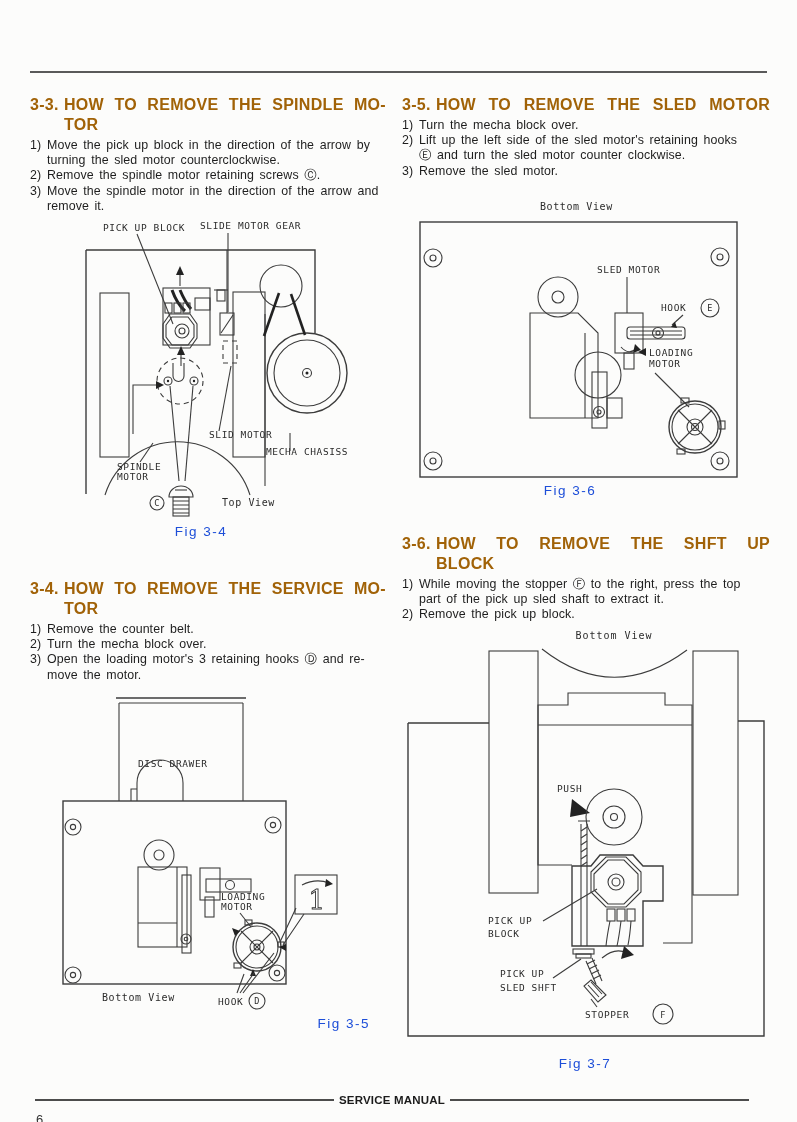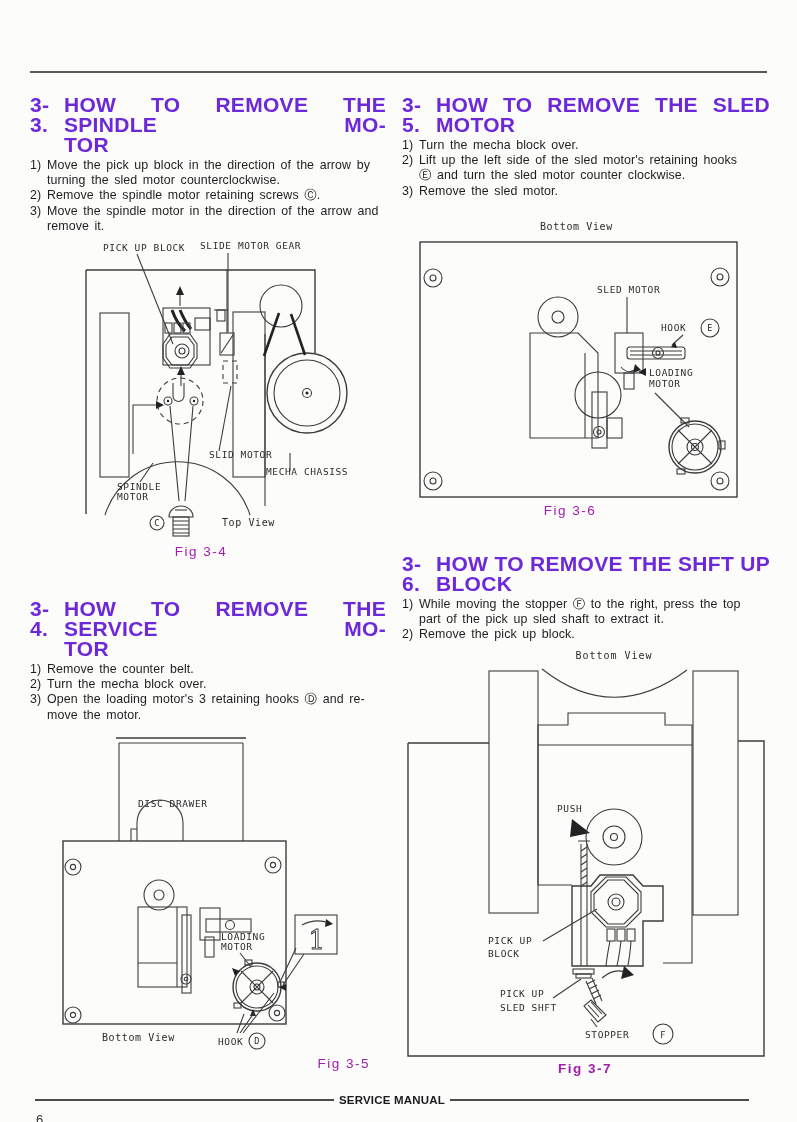--- a/index.html
+++ b/index.html
@@ -7,40 +7,40 @@
   body {
     position:relative; overflow:hidden;
     background:#fcfcfb; color:#222;
     font-family:"Liberation Sans", sans-serif;
   }
   .top-rule { position:absolute; top:71px; left:30px; right:30px; height:2px; background:#5a5a5a; }
   .col { position:absolute; top:92px; }
   .col-left  { left:30px;  width:356px; }
   .col-right { left:402px; width:368px; }
 
-  .heading { display:flex; font-weight:bold; font-size:21px; line-height:20px; color:#6d28d9; letter-spacing:0.3px; margin-top:3px; }
+  .heading { display:flex; font-weight:bold; font-size:16px; line-height:20px; color:#a16207; letter-spacing:0.3px; margin-top:3px; }
   .h-num { width:34px; flex:none; }
   .h-lines { flex:1; }
   .h-line.spread { text-align:justify; text-align-last:justify; }
 
   .steps { margin-top:3px; font-size:12.4px; line-height:15.2px; color:#1e1e1e; }
   .step { display:flex; }
   .step-num { width:17px; flex:none; }
   .step-text { flex:1; white-space:pre; word-spacing:2px; letter-spacing:0.1px; }
 
   .fig svg { display:block; }
   .fig34 svg { margin-left:30px; }
   .fig35 svg { margin-left:10px; }
   .fig36 svg { margin-left:3px; }
   .fig37 svg { margin-left:-2px; }
-  .fig-caption { font-size:13.5px; letter-spacing:1.5px; color:#a21caf; text-align:center; }
+  .fig-caption { font-size:13.5px; letter-spacing:1.5px; color:#1d4ed8; text-align:center; }
   .cap34 { width:340px; margin-left:30px; padding-right:58px; }
   .cap35 { width:360px; margin-left:10px; padding-right:30px; margin-top:6px;text-align:right; }
   .cap36 { width:365px; margin-left:3px;  padding-right:35px; margin-top:3px; }
-  .cap37 { width:370px; margin-left:-2px; margin-top:3px;font-weight:bold; }
+  .cap37 { width:370px; margin-left:-2px; margin-top:18px; }
   .m-sec34 { margin-top:40px; }
   .m-sec36 { margin-top:36px; }
   .m-fig34 { margin-top:0px; }
   .m-fig35 { margin-top:12px; }
   .m-fig36 { margin-top:18px; }
   .view-label-37 { width:370px; margin-left:-2px; padding-left:58px; margin-top:8px; text-align:center;
     font-family:"DejaVu Sans Mono", monospace; font-size:10px; letter-spacing:1px; color:#2b2b2b; }
 
   .fig text { font-family:"DejaVu Sans Mono", monospace; font-size:9.5px; fill:#2b2b2b; letter-spacing:0.6px; }
   .fig text.ref { font-size:8.5px; text-anchor:middle; }

